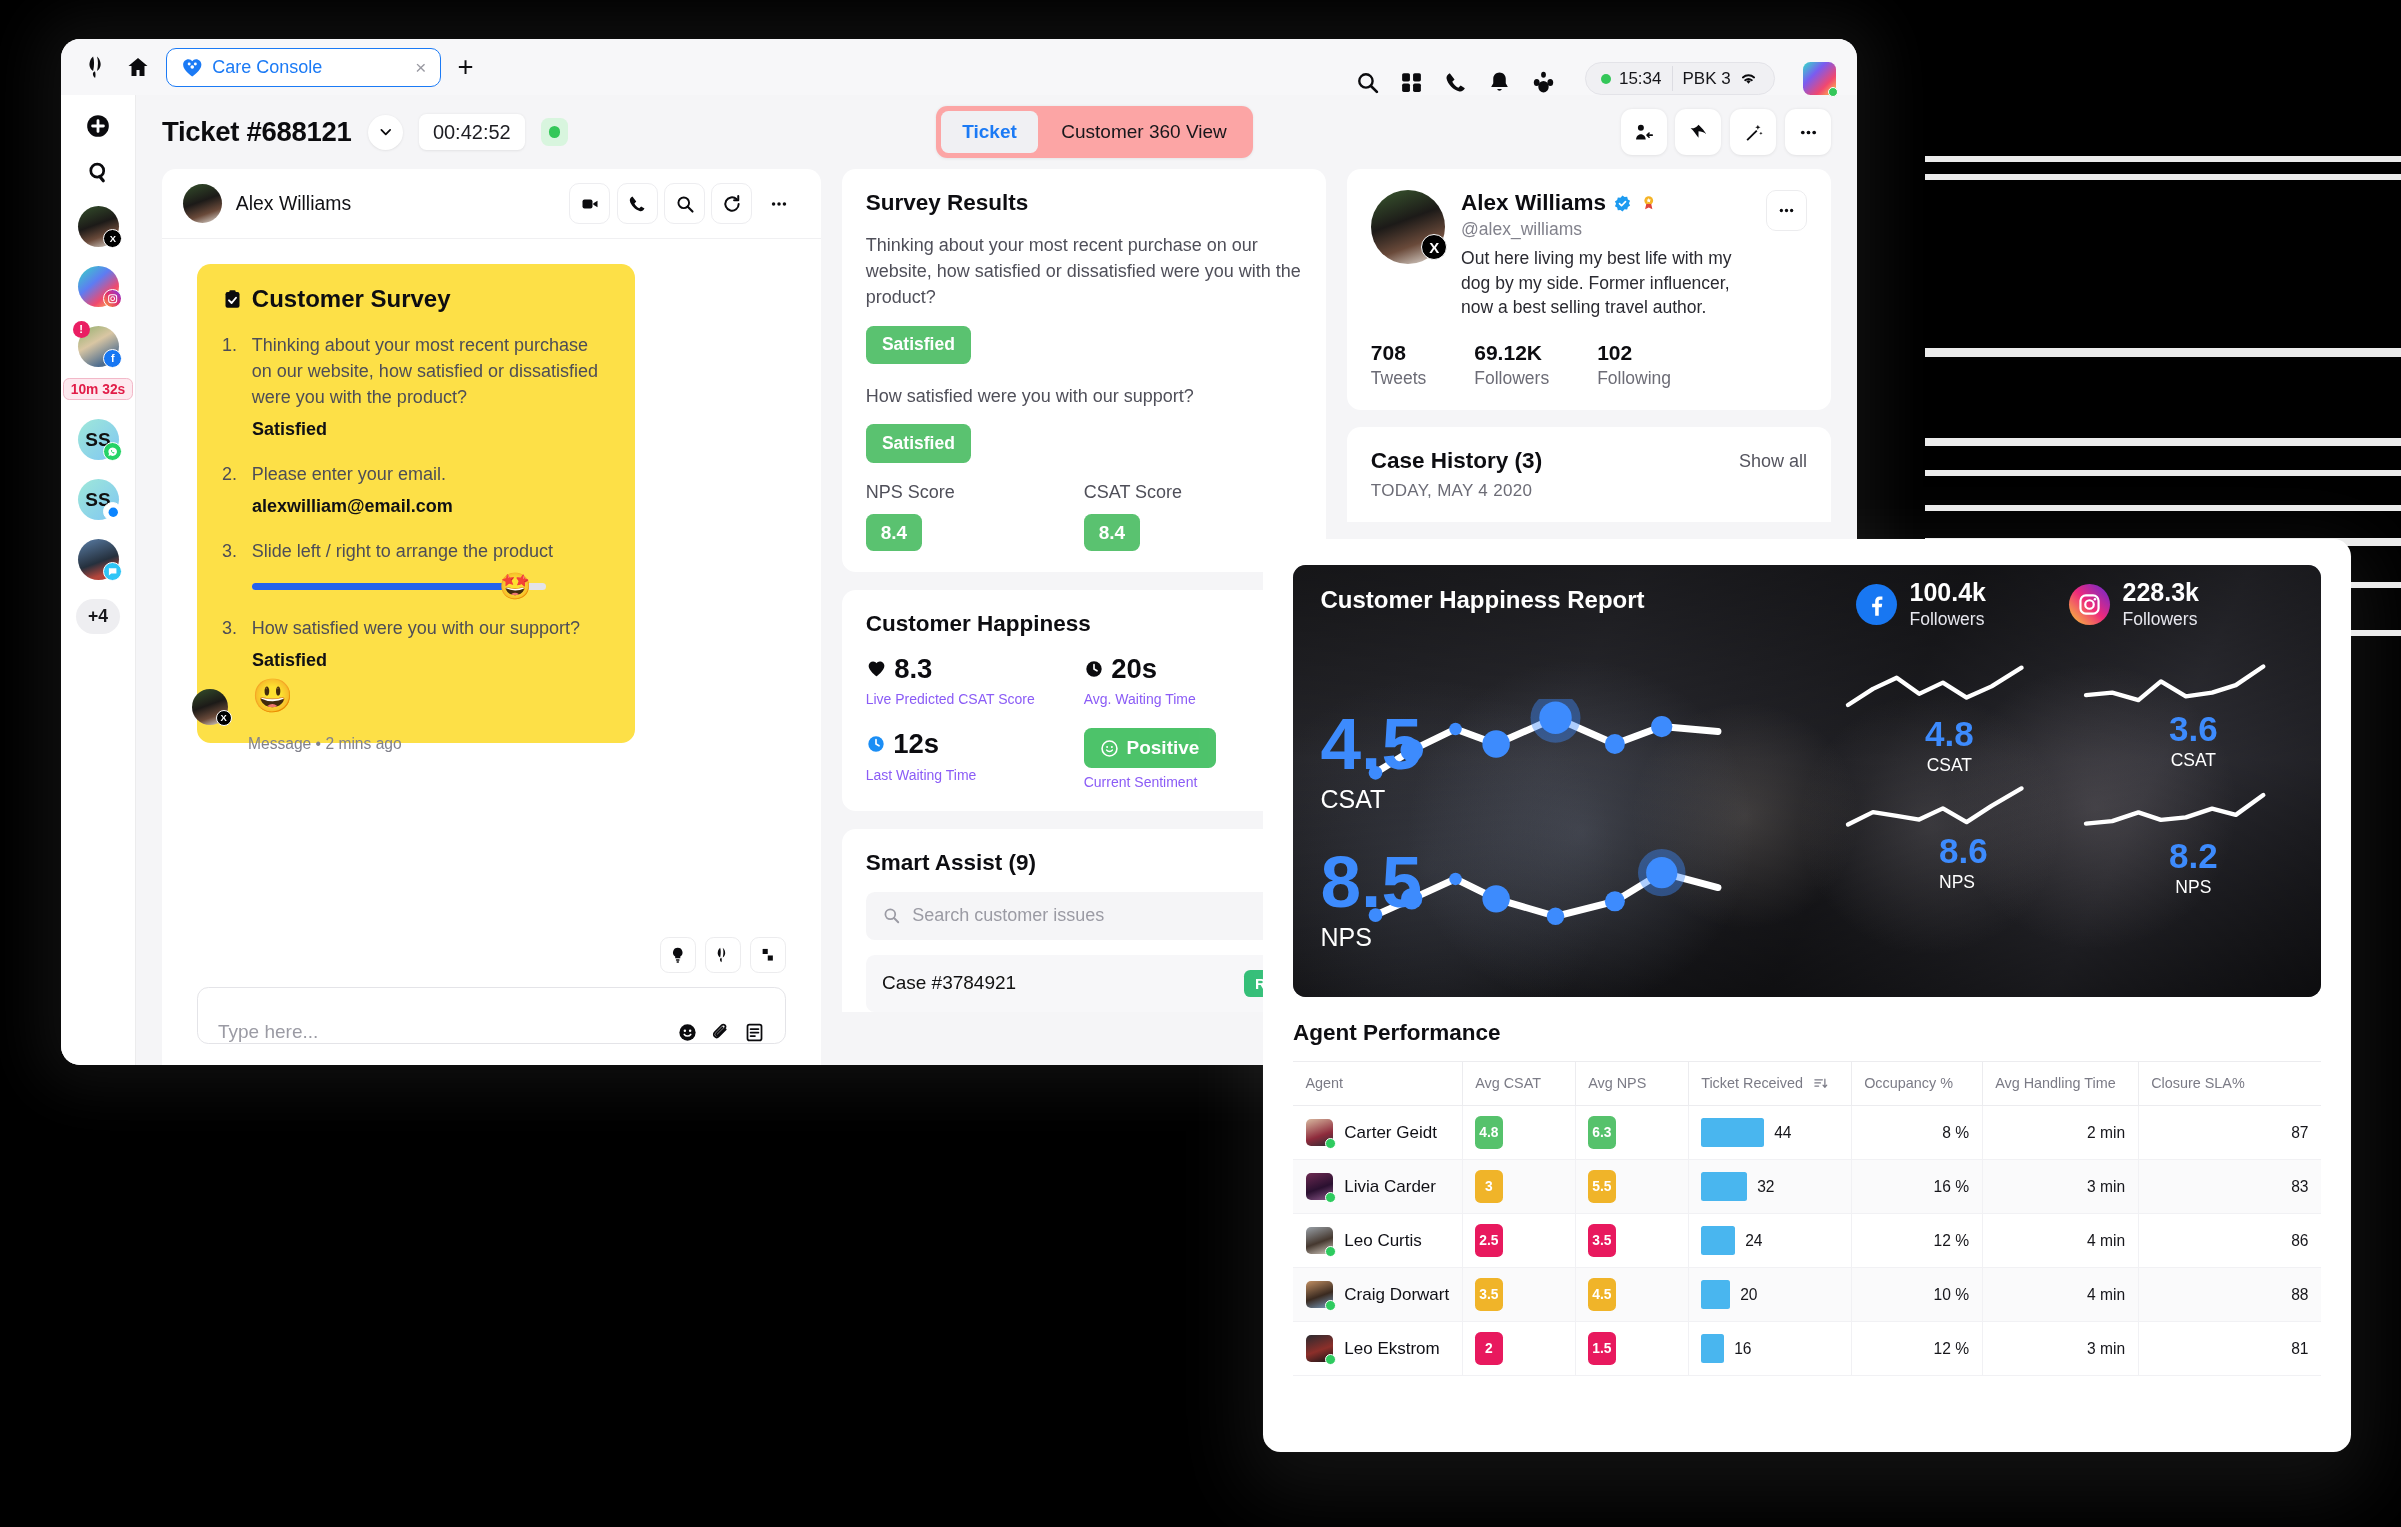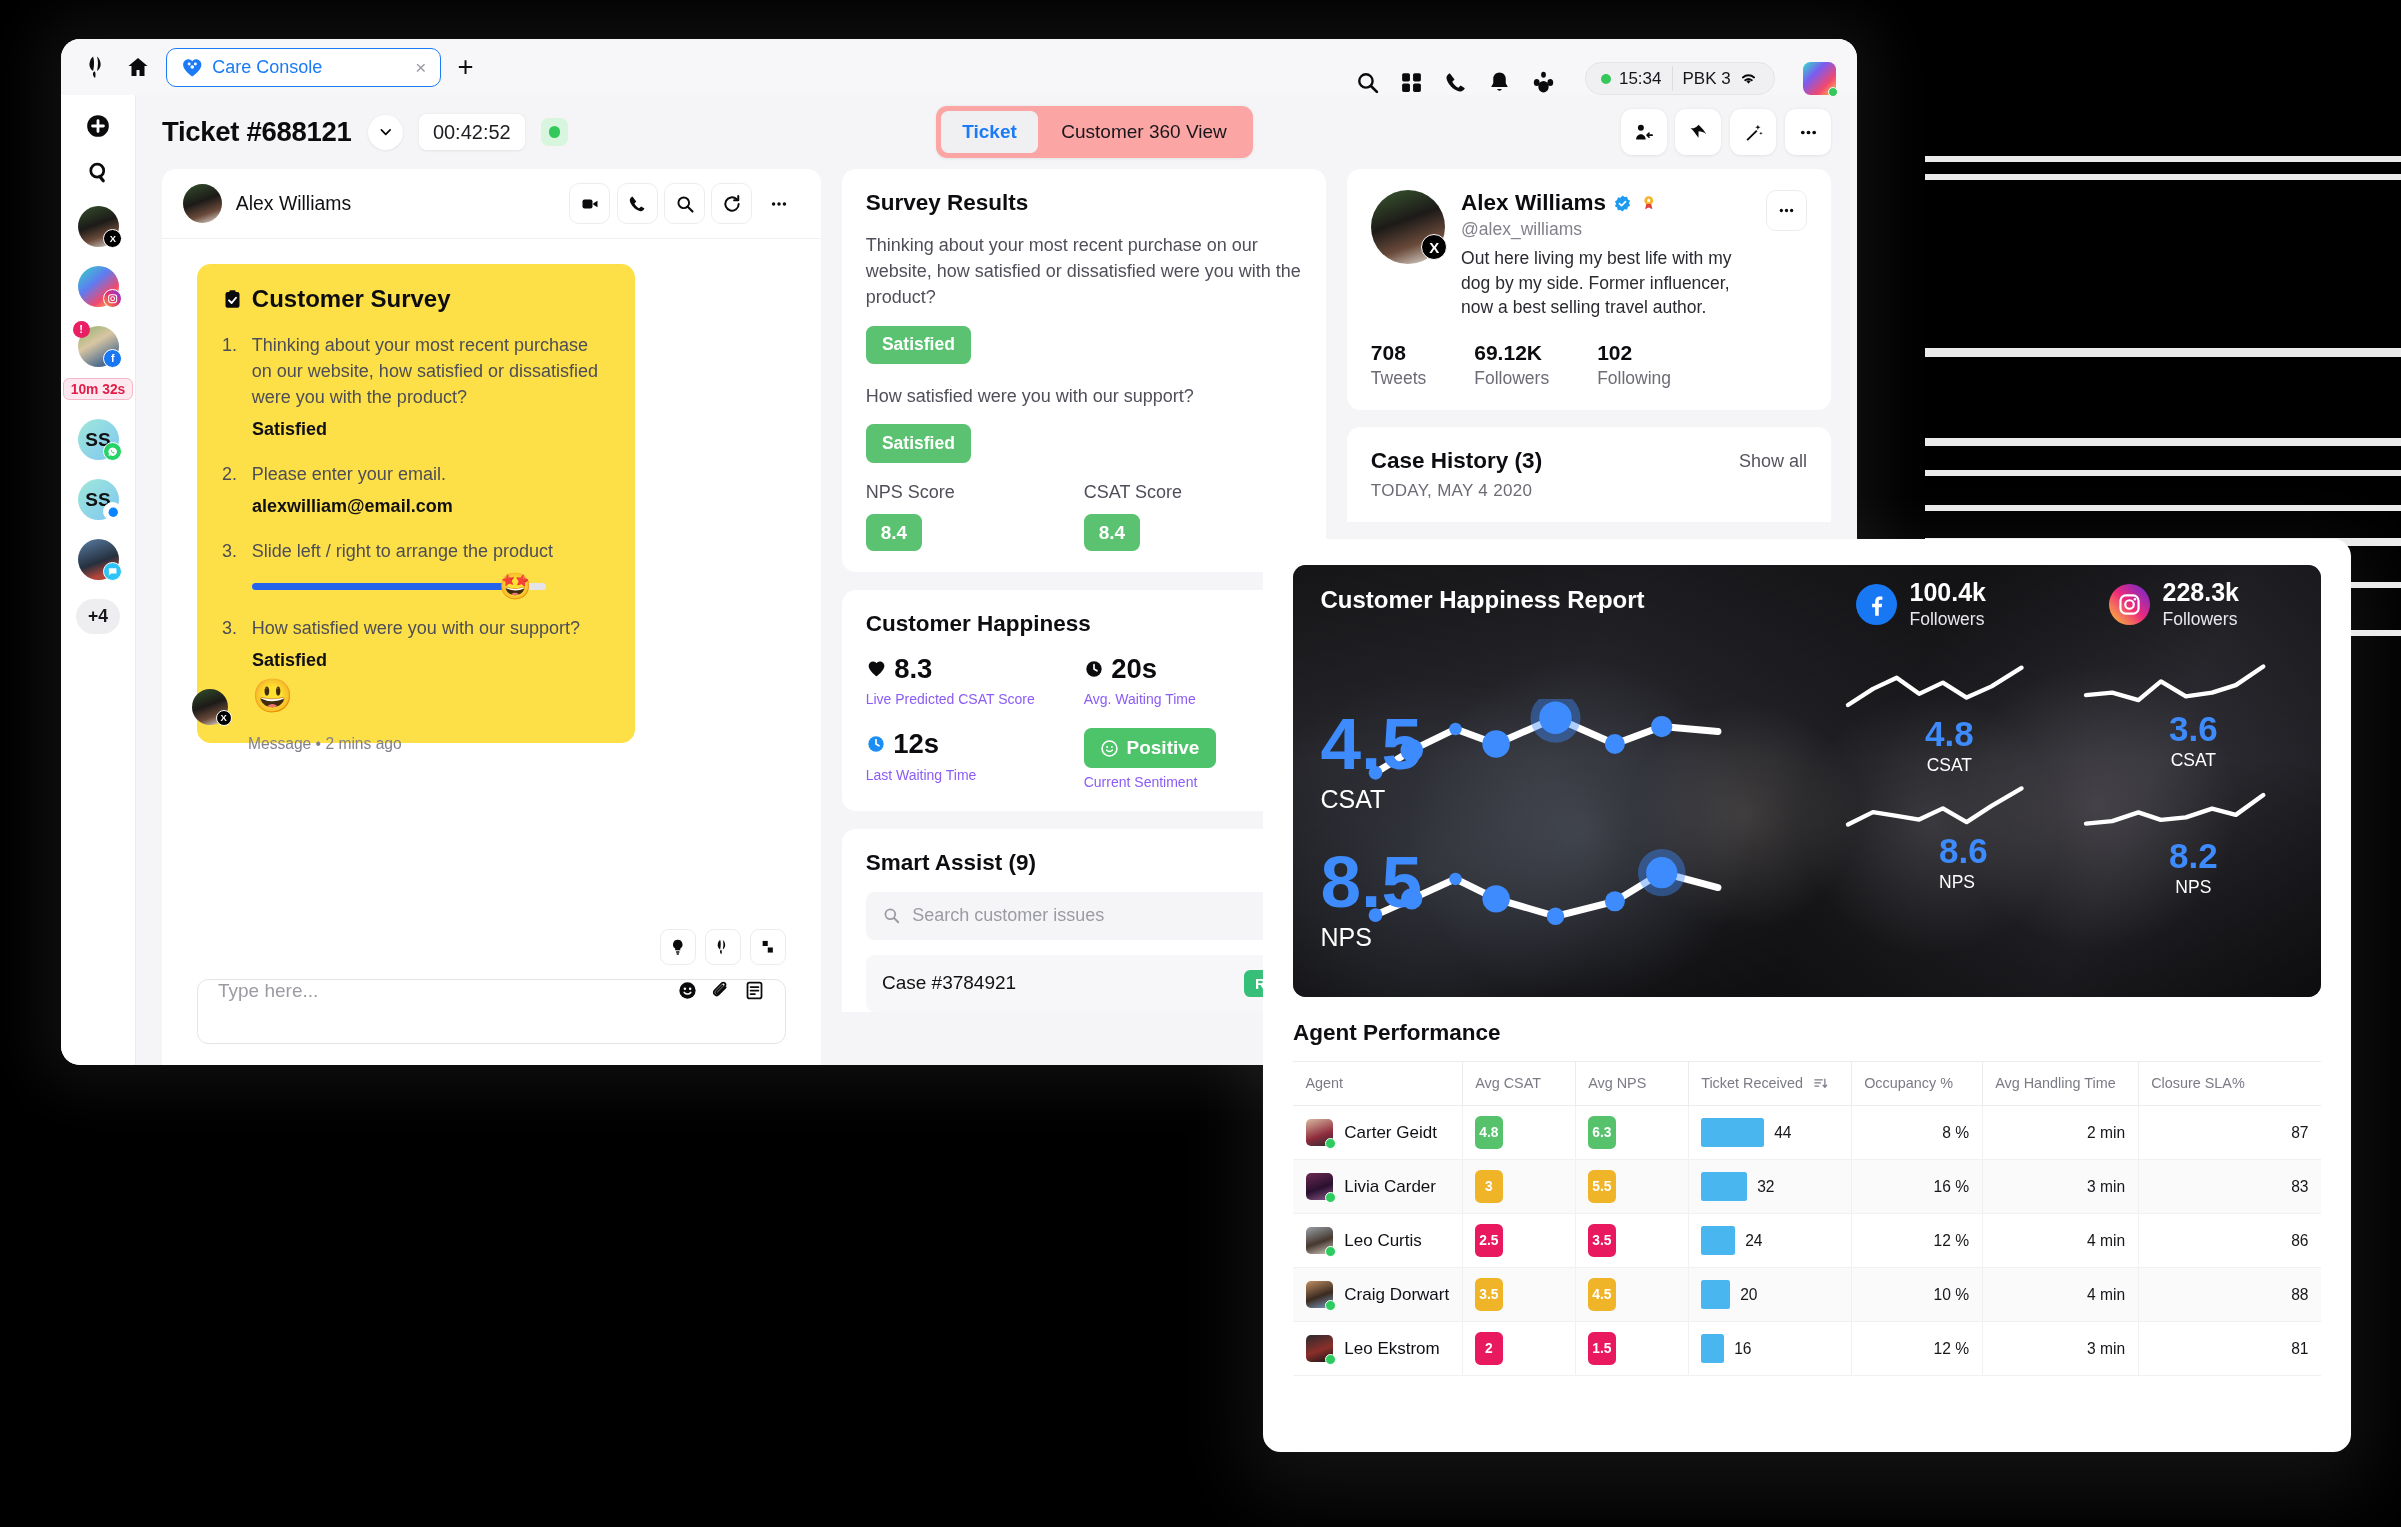--- a/index.html
+++ b/index.html
@@ -135,21 +135,21 @@
   .msg-row { display:flex; align-items:flex-end; gap: 10px; margin-top: -54px; margin-left: -5px; }
   .msg-av { position:relative; width:36px;height:36px;border-radius:50%;background-size:cover; flex:0 0 auto; }
   .msg-av .x { position:absolute;right:-3.8px;bottom:-1.3px;width:16.3px;height:16.3px;border-radius:50%;background:#000;color:#fff;
      font-size:9.4px;font-weight:700;display:flex;align-items:center;justify-content:center;border:1.3px solid #fff;}
   .msg-meta { font-size:15.6px; color:#82828c; margin: 10px 0 0 51px;}
 
   .convo-foot { padding: 0 35px 21px 35px; }
   .qa-btns { display:flex; justify-content:flex-end; gap:8.8px; margin-bottom: 13.8px;}
   .qa-btn { width:36px;height:36px;border-radius:8.8px;background:#fff;border:0.6px solid #ececee;
      display:flex;align-items:center;justify-content:center;}
-  .composer { border:0.6px solid #e4e4e8; border-radius:11.3px; height: 65px; display:flex; align-items:flex-start;
+  .composer { border:0.6px solid #e4e4e8; border-radius:11.3px; height: 57px; display:flex; align-items:flex-end;
      padding: 0 20px; gap: 12.5px; background:#fff;}
   .composer .ph { flex:1; font-size:19px; color:#9b9ba4; }
 
   .card { background:#fff; border-radius:13.8px; padding: 21px 24px; }
   .card-title { font-size: 22.5px; font-weight:700; color:#0d0d11; margin-bottom: 16.3px;}
   .sr-q { font-size: 18px; color:#4f4f59; line-height:1.45; margin-bottom: 15px;}
   .pill-green { display:inline-block; background:#5ac270; color:#fff; font-weight:700; font-size:17.5px;
      padding: 8.8px 16.3px; border-radius: 7.5px;}
   .score-grid { display:flex; gap: 0; margin-top: 19px;}
   .score-col { flex:1; }
@@ -734,21 +734,21 @@
           <svg width="26" height="26" viewBox="0 0 24 24">
               <path d="M13.6 22v-8h2.7l.5-3.2h-3.2V8.7c0-.9.3-1.6 1.7-1.6h1.7V4.2c-.3 0-1.3-.1-2.5-.1-2.5 0-4.2 1.5-4.2 4.3v2.4H7.5V14h2.8v8z" fill="#fff"></path>
             </svg>
         </div>
         <div>
           <div class="n">100.4k</div>
           <div class="l">Followers</div>
         </div>
       </div>
 
-      <div class="social" style="left:816px;">
+      <div class="social" style="left:776px;">
         <div class="ic" style="background:linear-gradient(45deg,#f9ce34,#ee2a7b 50%,#6228d7);">
           <svg width="25" height="25" viewBox="0 0 24 24">
               <rect x="3.3" y="3.3" width="17.4" height="17.4" rx="5.2" fill="none" stroke="#fff" stroke-width="2.1"></rect>
               <circle cx="12" cy="12" r="4.1" fill="none" stroke="#fff" stroke-width="2.1"></circle>
               <circle cx="17.2" cy="6.9" r="1.2" fill="#fff"></circle>
             </svg>
         </div>
         <div>
           <div class="n">228.3k</div>
           <div class="l">Followers</div>

